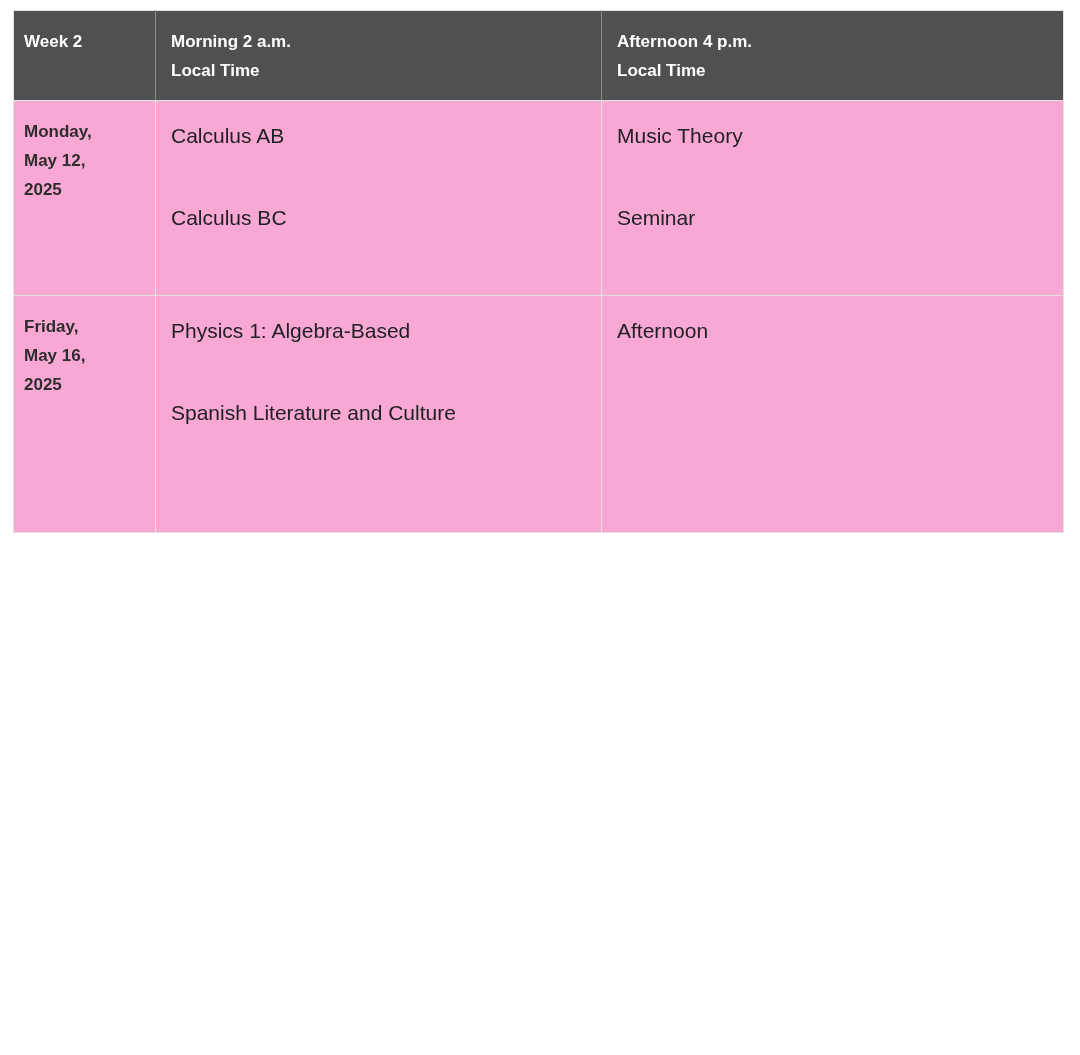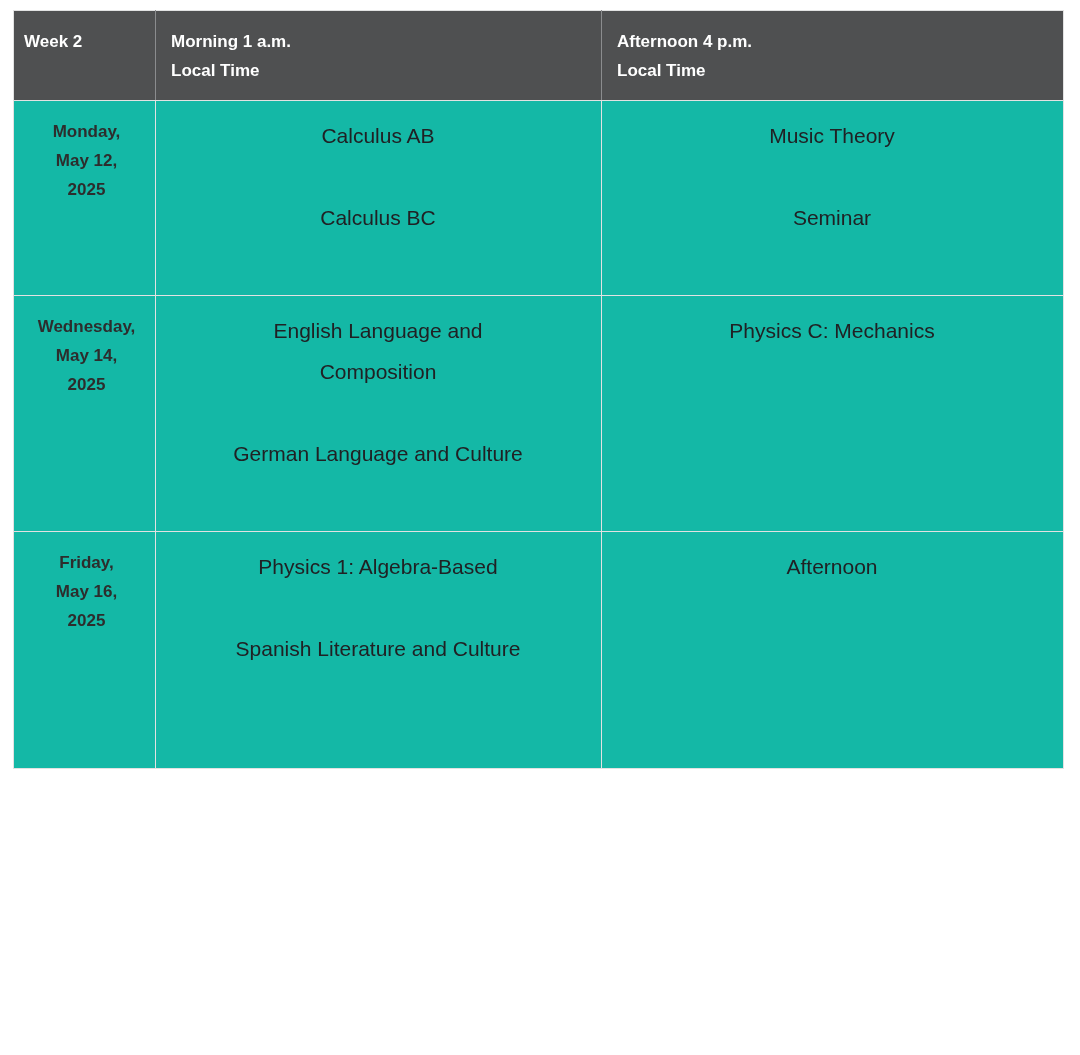--- a/index.html
+++ b/index.html
@@ -48,24 +48,23 @@
   th.week { padding-left: 10px; }
   th:last-child { border-right: 1px solid var(--border, #e2e2e2); }
 
   tbody tr.r0 { height: 158px; }
   tbody tr.r1 { height: 150px; }
   tbody tr.r2 { height: 195px; }
   tbody tr.r3 { height: 195px; }
   tbody tr.r4 { height: 237px; }
 
   td {
-    background: #14b8a6;
+    background: #f9a8d4;
     vertical-align: top;
     border: 1px solid var(--border, #e2e2e2);
-    text-align: center;
   }
   td.date {
     font-size: 17px;
     font-weight: bold;
     line-height: 29px;
     color: var(--date-text, #2d2d2d);
     padding: 16px 6px 0 10px;
     white-space: pre-line;
   }
   td.subj { padding: 14px 16px 16px 15px; }
@@ -82,54 +81,40 @@
 
 <table class="schedule">
   <colgroup>
     <col class="c1">
       <col class="c2">
       <col class="c3">
   </colgroup>
   <thead>
     <tr>
       <th class="week">Week 2</th>
-      <th>Morning 1 a.m.
+      <th>Morning 2 a.m.
 Local Time</th>
       <th>Afternoon 4 p.m.
 Local Time</th>
     </tr>
   </thead>
   <tbody>
     <tr class="r0">
       <td class="date">Monday,
 May 12,
 2025</td>
       <td class="subj">
         <p>Calculus AB</p>
         <p>Calculus BC</p>
       </td>
       <td class="subj">
         <p>Music Theory</p>
         <p>Seminar</p>
       </td>
     </tr>
-    <tr class="r2">
-      <td class="date">Wednesday,
-May 14,
-2025</td>
-      <td class="subj">
-        <p>English Language and
-Composition</p>
-        <p>German Language and Culture</p>
-      </td>
-      <td class="subj">
-        <p>Physics C: Mechanics</p>
-        <p></p>
-      </td>
-    </tr>
     <tr class="r4">
       <td class="date">Friday,
 May 16,
 2025</td>
       <td class="subj">
         <p>Physics 1: Algebra-Based</p>
         <p>Spanish Literature and Culture</p>
       </td>
       <td class="subj">
         <p>Afternoon</p>

